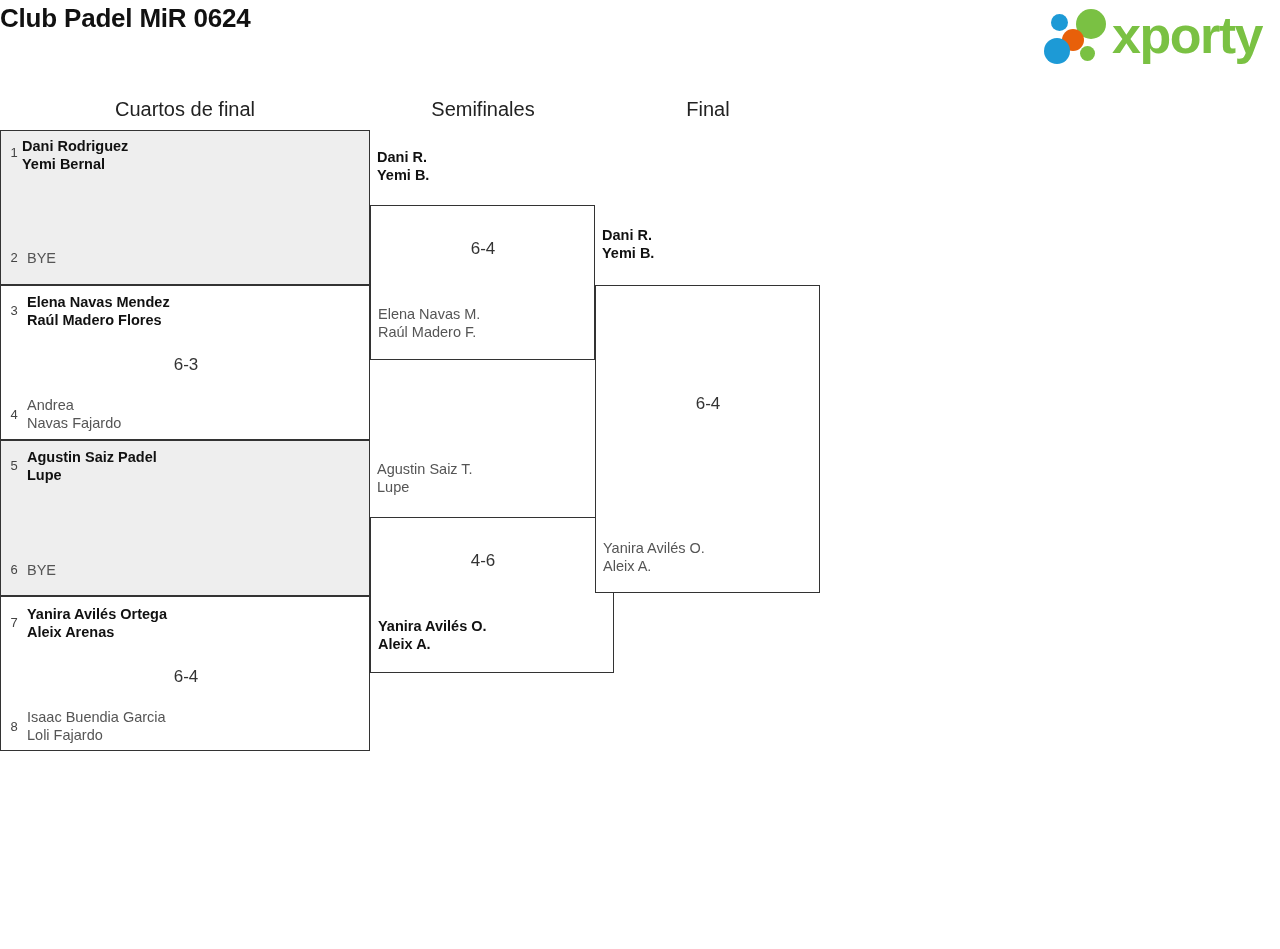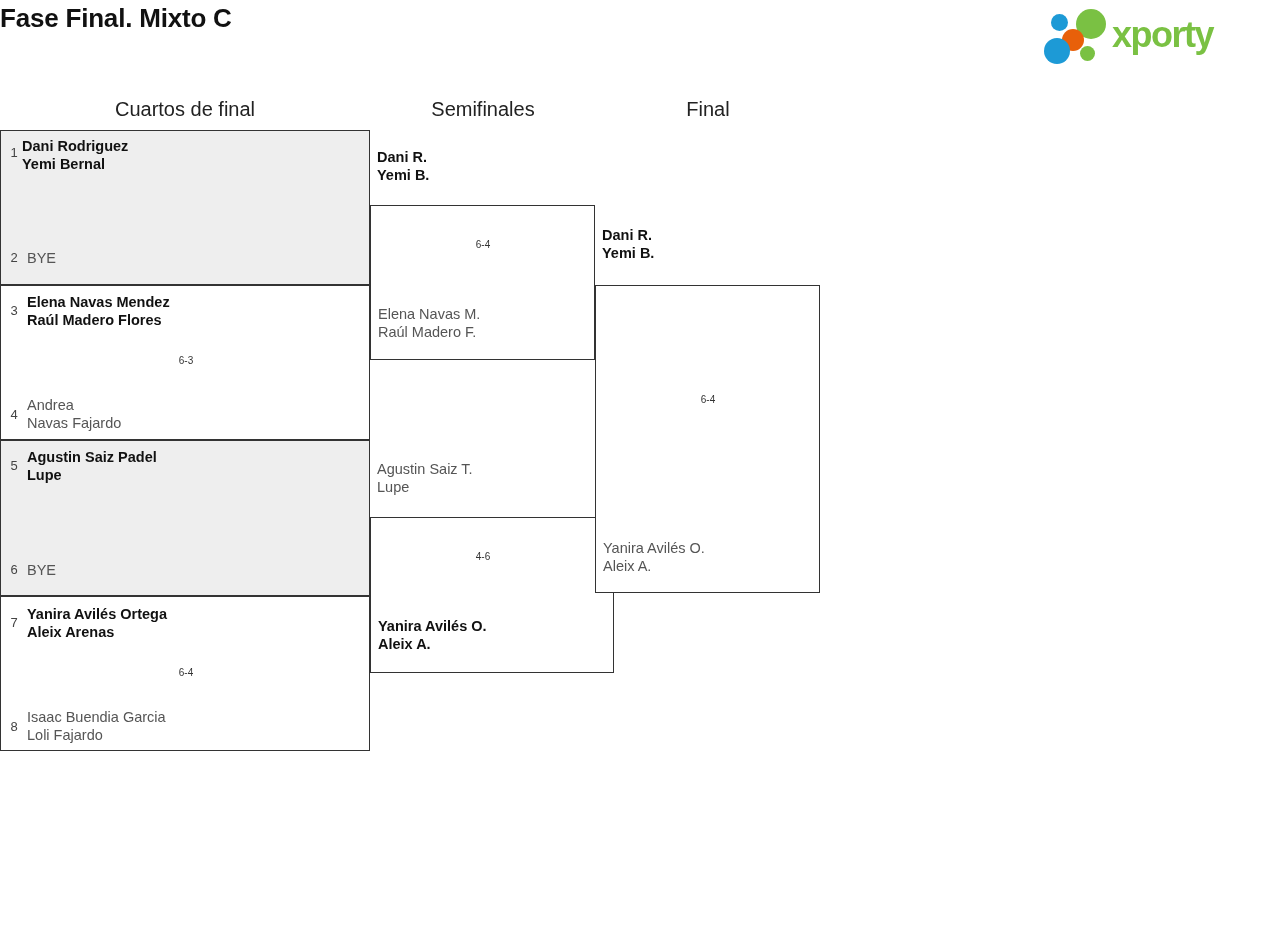--- a/index.html
+++ b/index.html
@@ -25,21 +25,21 @@
   .logo{position:absolute;right:6px;top:6px;width:230px;height:62px;}
   .logo-dots{position:absolute;left:0;top:2px;width:70px;height:58px;}
   .dot{position:absolute;border-radius:50%;}
   .dot-blue-sm{width:17px;height:17px;background:#1d9ad6;left:7px;top:6px;}
   .dot-green-lg{width:30px;height:30px;background:#7ac143;left:32px;top:1px;}
   .dot-orange{width:22px;height:22px;background:#e8600a;left:18px;top:21px;}
   .dot-blue-lg{width:26px;height:26px;background:#1d9ad6;left:0px;top:30px;}
   .dot-green-sm{width:15px;height:15px;background:#7ac143;left:36px;top:38px;}
   .logo-word{
     position:absolute;left:68px;top:-2px;
-    font-size:36px;font-weight:bold;color:#7ac143;
+    font-size:52px;font-weight:bold;color:#7ac143;
     letter-spacing:-1.5px;line-height:62px;
   }
 
   
   .round-header{
     position:absolute;font-size:20px;color:#222;
     text-align:center;white-space:nowrap;
     transform:translateX(-50%);
   }
 
@@ -51,31 +51,31 @@
     position:absolute;font-size:13px;color:#444;
     width:22px;text-align:center;
   }
   .team{
     position:absolute;font-size:14.5px;line-height:18px;white-space:nowrap;
   }
   .team.win{color:#111;font-weight:bold;}
   .team.lose{color:#555;font-weight:normal;}
   .team .nm{display:block;}
   .score{
-    position:absolute;font-size:10px;color:#333;
+    position:absolute;font-size:17px;color:#333;
     text-align:right;white-space:nowrap;transform:translateX(-50%);
   }
 </style>
 </head>
 <body>
 
 <div class="page">
 
   <div class="title-block">
-    <div class="title-line">Fase Final. Mixto C</div>
+    <div class="title-line">Club Padel MiR 0624</div>
   </div>
 
   <div class="logo">
     <div class="logo-dots">
       <span class="dot dot-blue-sm"></span>
       <span class="dot dot-green-lg"></span>
       <span class="dot dot-orange"></span>
       <span class="dot dot-blue-lg"></span>
       <span class="dot dot-green-sm"></span>
     </div>

